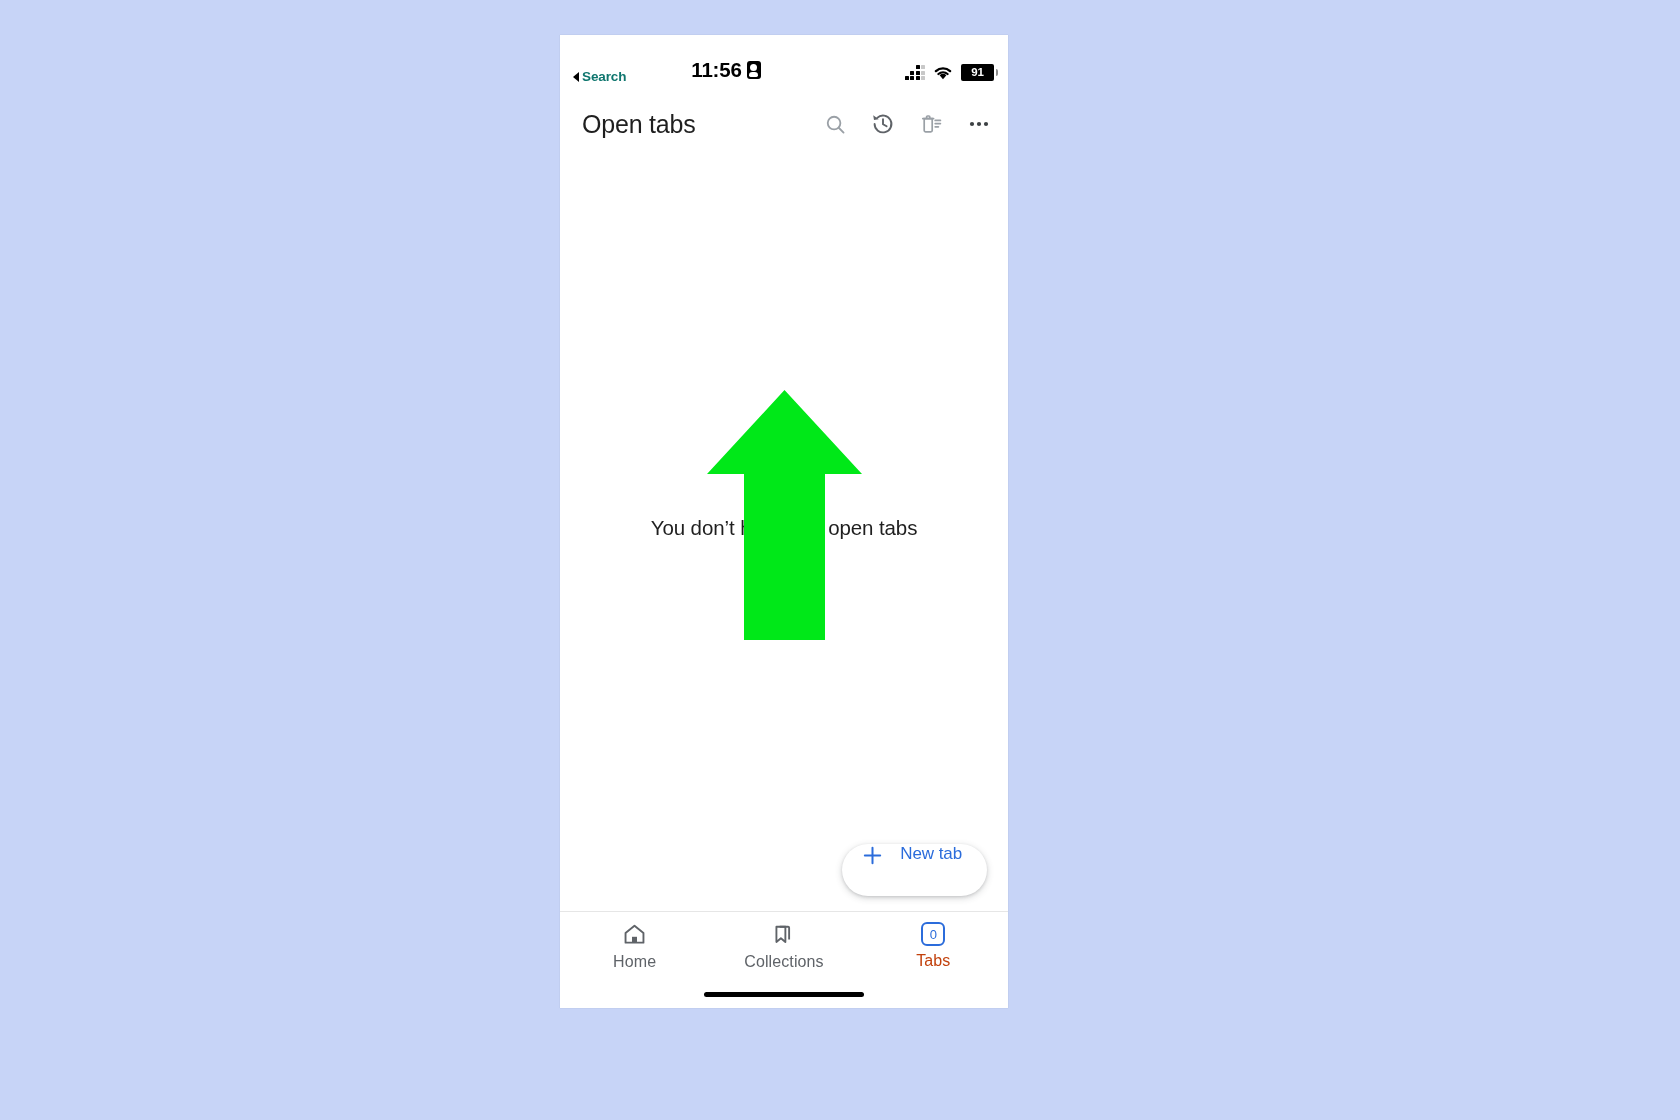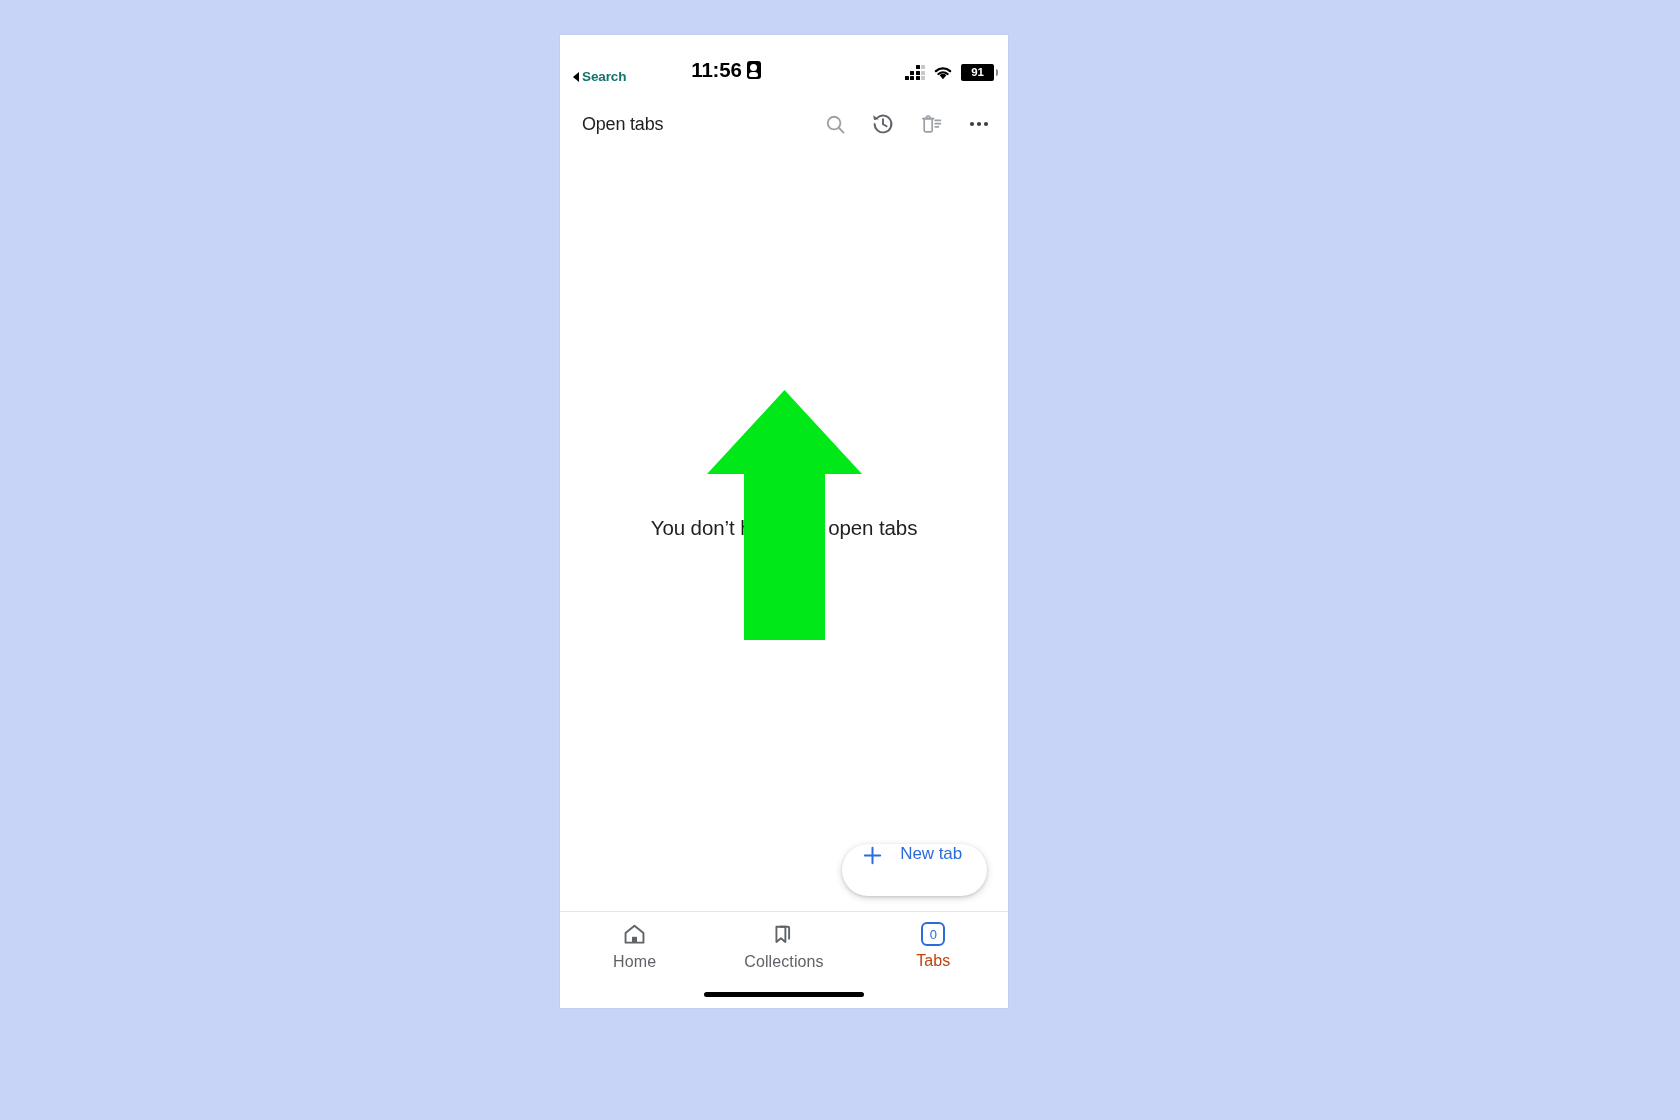--- a/index.html
+++ b/index.html
@@ -151,21 +151,21 @@
   #app-header {
     position: absolute;
     left: 0; top: 60px;
     width: 100%;
     height: 58px;
     display: flex;
     align-items: center;
     padding: 0 16px 0 22px;
   }
   #page-title {
-    font-size: 18px;
+    font-size: 25px;
     color: #1f1f1f;
     font-weight: normal;
     letter-spacing: -0.2px;
     flex: 1;
     font-family: "Liberation Sans", sans-serif;
   }
   #header-actions {
     display: flex;
     align-items: center;
     gap: 22px;

